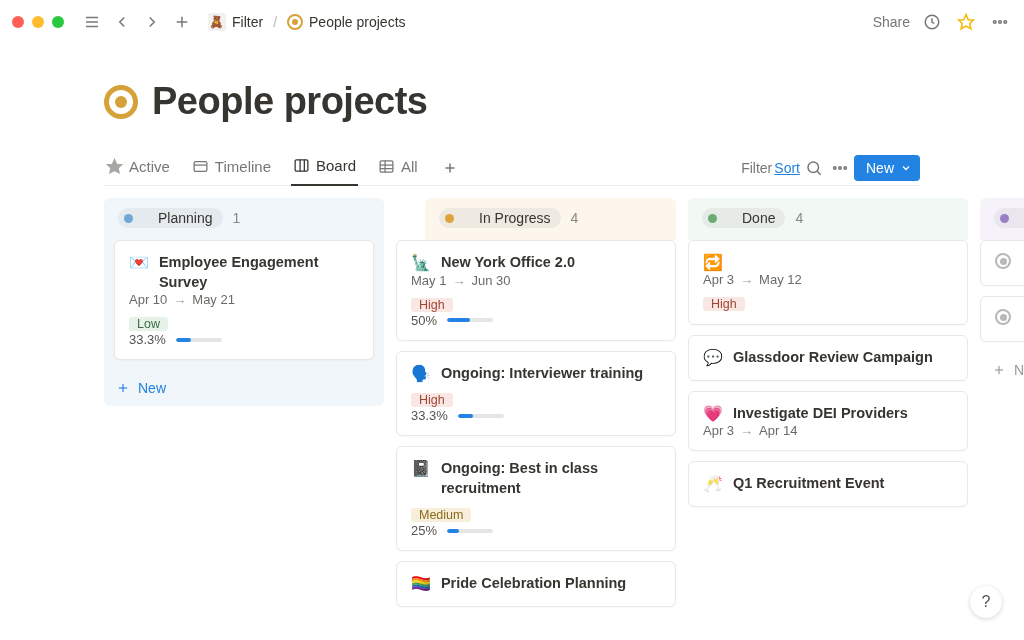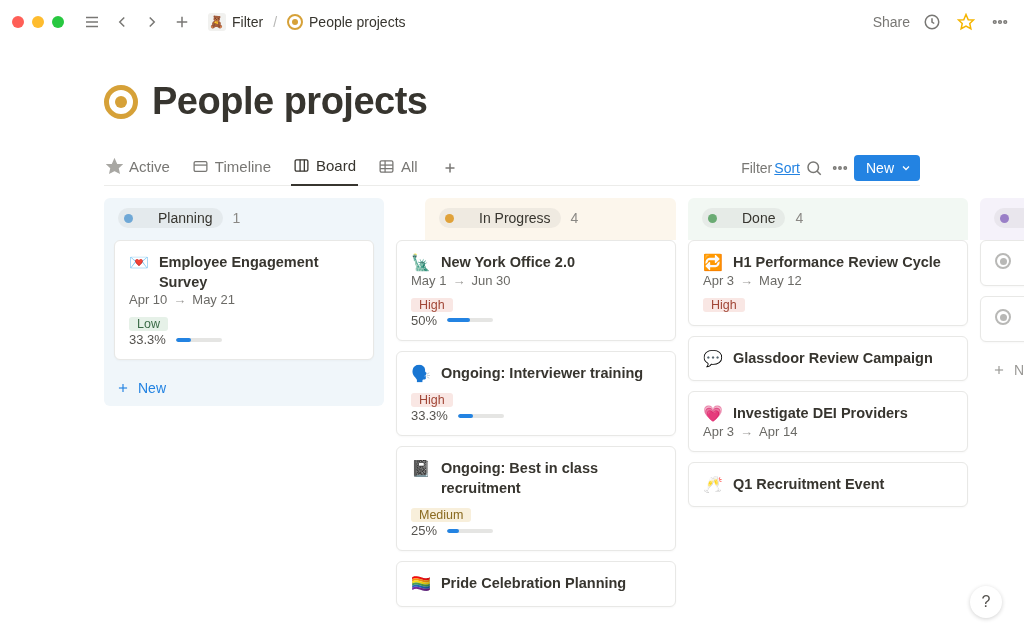--- a/index.html
+++ b/index.html
@@ -308,21 +308,20 @@
             <span class="status-chip">
               <span class="status-dot"></span>
               <span>Done</span>
             </span>
             <span class="col-count">4</span>
           </div>
         </div>
         <div class="cards">
           <div class="card"><div class="card-title">
               <span class="emoji">🔁</span>
-              <span>H1 Performance Review Cycle</span>
             </div><div class="card-meta">
               <span>Apr 3</span>
               <span class="arrow">→</span>
               <span>May 12</span>
             </div><span class="prio prio-high">High</span></div>
           <div class="card">
             <div class="card-title">
               <span class="emoji">💬</span>
               <span>Glassdoor Review Campaign</span>
             </div>

